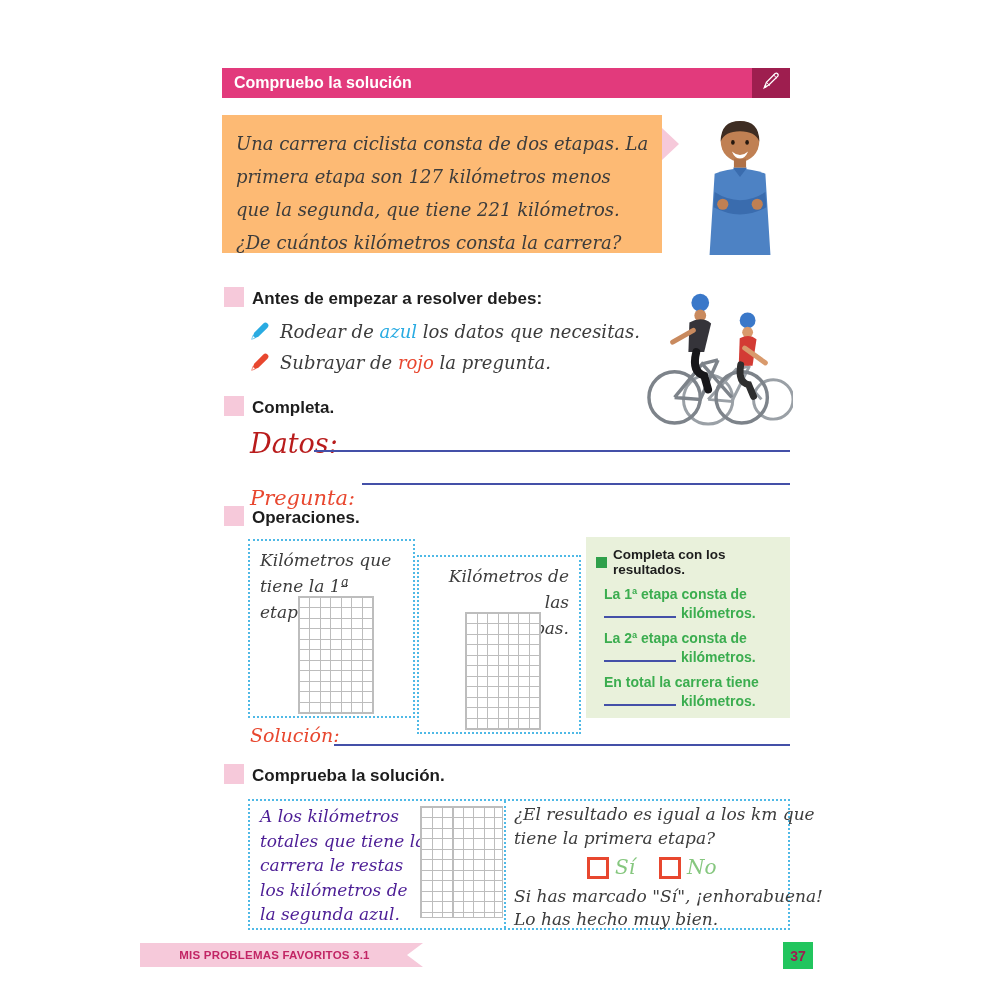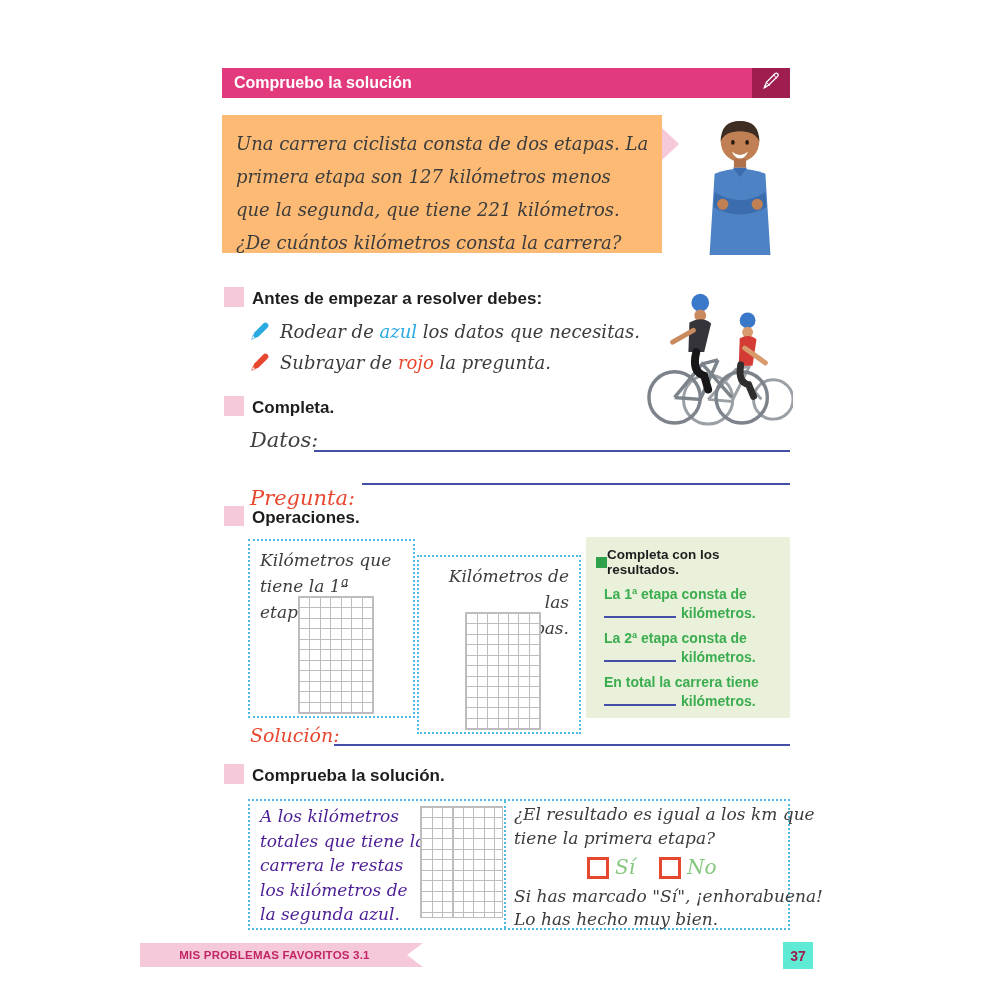--- a/index.html
+++ b/index.html
@@ -26,53 +26,53 @@
   .sec-title{font-size:17px;font-weight:bold;color:#1d1d1d;}
 
   .pencil-ico{width:20px;height:20px;}
   .task-text{font-size:18px;color:#3c3c3c;white-space:nowrap;}
   .w-blue{color:#29abe2;}
   .w-red{color:#e8472f;}
 
   
   .wline{border-bottom:2px solid #4450a8;}
 
-  .field-label-blue{color:#404040;font-size:21px;}
+  .field-label-blue{color:#b91c1c;font-size:27px;}
   .field-label-red{color:#e8472f;font-size:21px;}
 
   
   .op-box{border:2px dotted #4fb9e6;background:#fff;}
   .op-label{font-size:17px;line-height:26px;color:#3c3c3c;padding:6px 10px 0 10px;}
   .grid{border:1px solid #bdbdbd;background-color:#fff;
     background-image:
       repeating-linear-gradient(to right,#bdbdbd 0,#bdbdbd 1px,transparent 1px,transparent 10.5px),
       repeating-linear-gradient(to bottom,#bdbdbd 0,#bdbdbd 1px,transparent 1px,transparent 10.5px);}
   .green-box{left:586px;top:537px;width:204px;height:181px;background:#e9f1db;padding:10px 8px 0 10px;box-sizing:border-box;}
-  .gb-title{font-size:13.5px;font-weight:bold;color:#1d1d1d;display:flex;align-items:center;}
+  .gb-title{font-size:13.5px;font-weight:bold;color:#1d1d1d;display:flex;align-items:center;gap:6px;}
   .gb-sq{width:11px;height:11px;background:#2fa04b;flex:0 0 auto;}
   .gb-line1{color:#3bad4f;font-weight:bold;font-size:14px;margin-top:9px;margin-left:8px;}
   .gb-line2{color:#3bad4f;font-weight:bold;font-size:14px;margin-left:8px;margin-top:3px;}
   .gb-wline{display:inline-block;width:72px;height:10px;border-bottom:2px solid #4450a8;margin-right:5px;}
 
   .solucion-label{color:#e8472f;font-size:19px;}
 
   
   .check-box{left:248px;top:799px;width:542px;height:131px;border:2px dotted #4fb9e6;box-sizing:border-box;}
   .hint-line{font-size:17px;line-height:24.5px;color:#4c1d95;white-space:nowrap;}
   .divider-v{left:254px;top:0;height:100%;border-left:2px dotted #4fb9e6;}
   .q-line{font-size:17px;color:#3c3c3c;white-space:nowrap;}
   .cbx{width:22px;height:22px;background:#fff;border:3px solid #e8472f;box-sizing:border-box;}
   .cbx-label{font-size:20px;color:#86c77f;}
 
   
   .footer-banner{left:140px;top:943px;width:283px;height:24px;background:#f6c9da;
      clip-path:polygon(0 0,100% 0,calc(100% - 16px) 50%,100% 100%,0 100%);
      display:flex;align-items:center;justify-content:center;}
   .footer-text{font-size:11.5px;font-weight:bold;color:#c22565;letter-spacing:.2px;padding-right:14px;}
-  .page-num-box{left:783px;top:942px;width:30px;height:27px;background:#5eead4;
+  .page-num-box{left:783px;top:942px;width:30px;height:27px;background:#22c55e;
      display:flex;align-items:center;justify-content:center;font-size:14px;font-weight:bold;color:#9e1e4f;}
 </style>
 </head>
 <body>
 
 <div class="page">
 
   <div class="abs header-bar">
     <div class="abs header-title">Compruebo la solución</div>
     <div class="abs pencil-box">

